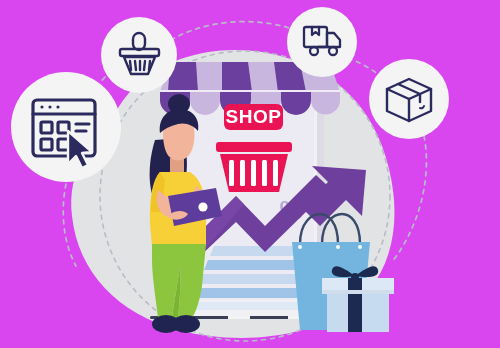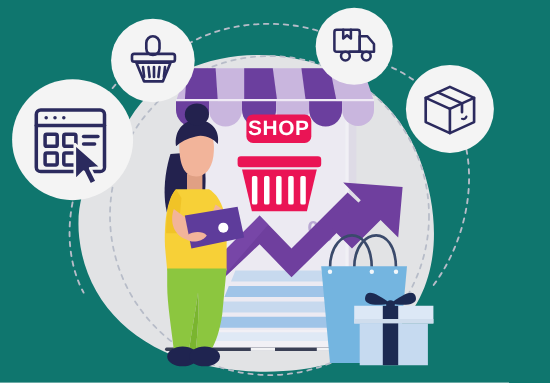--- a/index.html
+++ b/index.html
@@ -6,21 +6,21 @@
   html, body {
     margin: 0;
     padding: 0;
     background: #ffffff;
     font-family: "Liberation Sans", sans-serif;
   }
   #stage {
     position: relative;
     width: 500px;
     height: 348px;
-    background: #0f766e;
+    background: #d946ef;
     overflow: hidden;
   }
   #stage svg {
     display: block;
     width: 500px;
     height: 348px;
   }
   .shop-text {
     font-family: "Liberation Sans", sans-serif;
     font-weight: bold;

